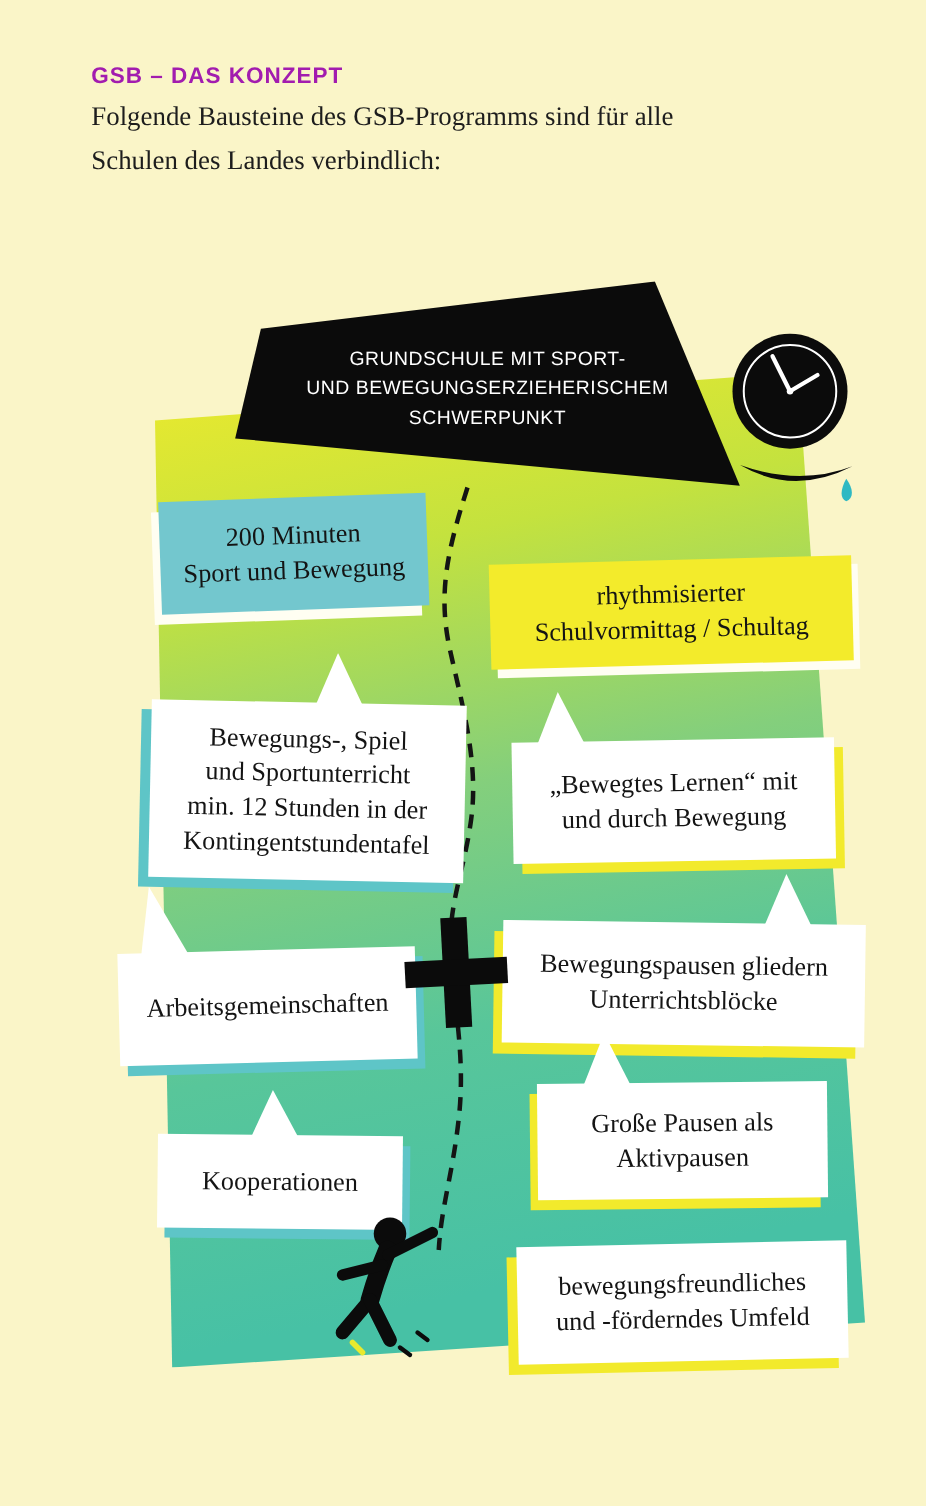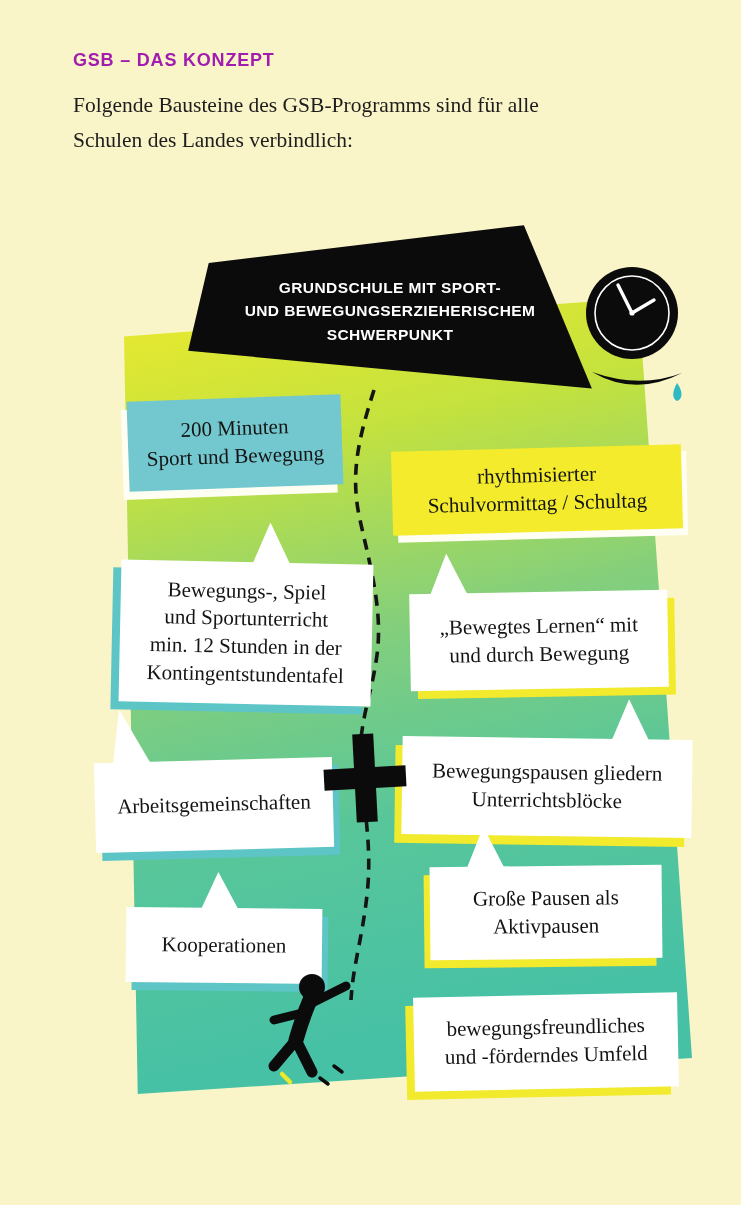--- a/index.html
+++ b/index.html
@@ -9,41 +9,41 @@
     background:#FAF5C8;
     font-family:"Liberation Sans",sans-serif;
   }
   
   .page-title{
     position:absolute;left:73px;top:50px;margin:0;
     font-size:18px;font-weight:bold;letter-spacing:.8px;
     color:#a21caf;
   }
   .page-subtitle{
-    position:absolute;left:73px;top:88px;margin:0;width:580px;
+    position:absolute;left:73px;top:76px;margin:0;width:580px;
     font-family:"Liberation Serif",serif;
     font-size:21.5px;line-height:1.62;color:#1d1d1d;
     white-space:pre-line;
   }
   
   .diagram{position:absolute;inset:0;}
   .gradient-bg{
     position:absolute;left:96px;top:298px;width:596px;height:800px;
     background:linear-gradient(168deg,#e9e92e 2%,#c4e23e 20%,#84cf7c 42%,#58c69a 63%,#47c1a5 86%);
     clip-path:polygon(4.7% 4.8%, 91% 0%, 100% 95%, 7% 99.5%);
   }
   .dash-svg{position:absolute;left:0;top:0;pointer-events:none;z-index:2;}
   .banner{
     position:absolute;left:184px;top:220px;width:412px;height:172px;z-index:3;
     background:#0b0b0b;
     clip-path:polygon(6% 25%, 82.5% 3%, 99% 98%, 1% 76%);
     display:flex;align-items:center;justify-content:center;
   }
   .banner-text{
-    color:#ffffff;font-weight:bold;font-size:15.5px;letter-spacing:.4px;
+    color:#ffffff;font-weight:normal;font-size:15.5px;letter-spacing:.4px;
     line-height:1.5;text-align:center;white-space:pre-line;
     padding-top:10px;
   }
   .clock-svg{position:absolute;left:580px;top:250px;z-index:4;}
   .person-svg{position:absolute;left:254px;top:970px;z-index:4;}
   .plus{
     position:absolute;left:324px;top:734px;width:82px;height:88px;z-index:5;
     transform:rotate(-3deg);
   }
   .plus .pv{position:absolute;left:50%;top:0;transform:translateX(-50%);width:21px;height:100%;background:#0b0b0b;}

